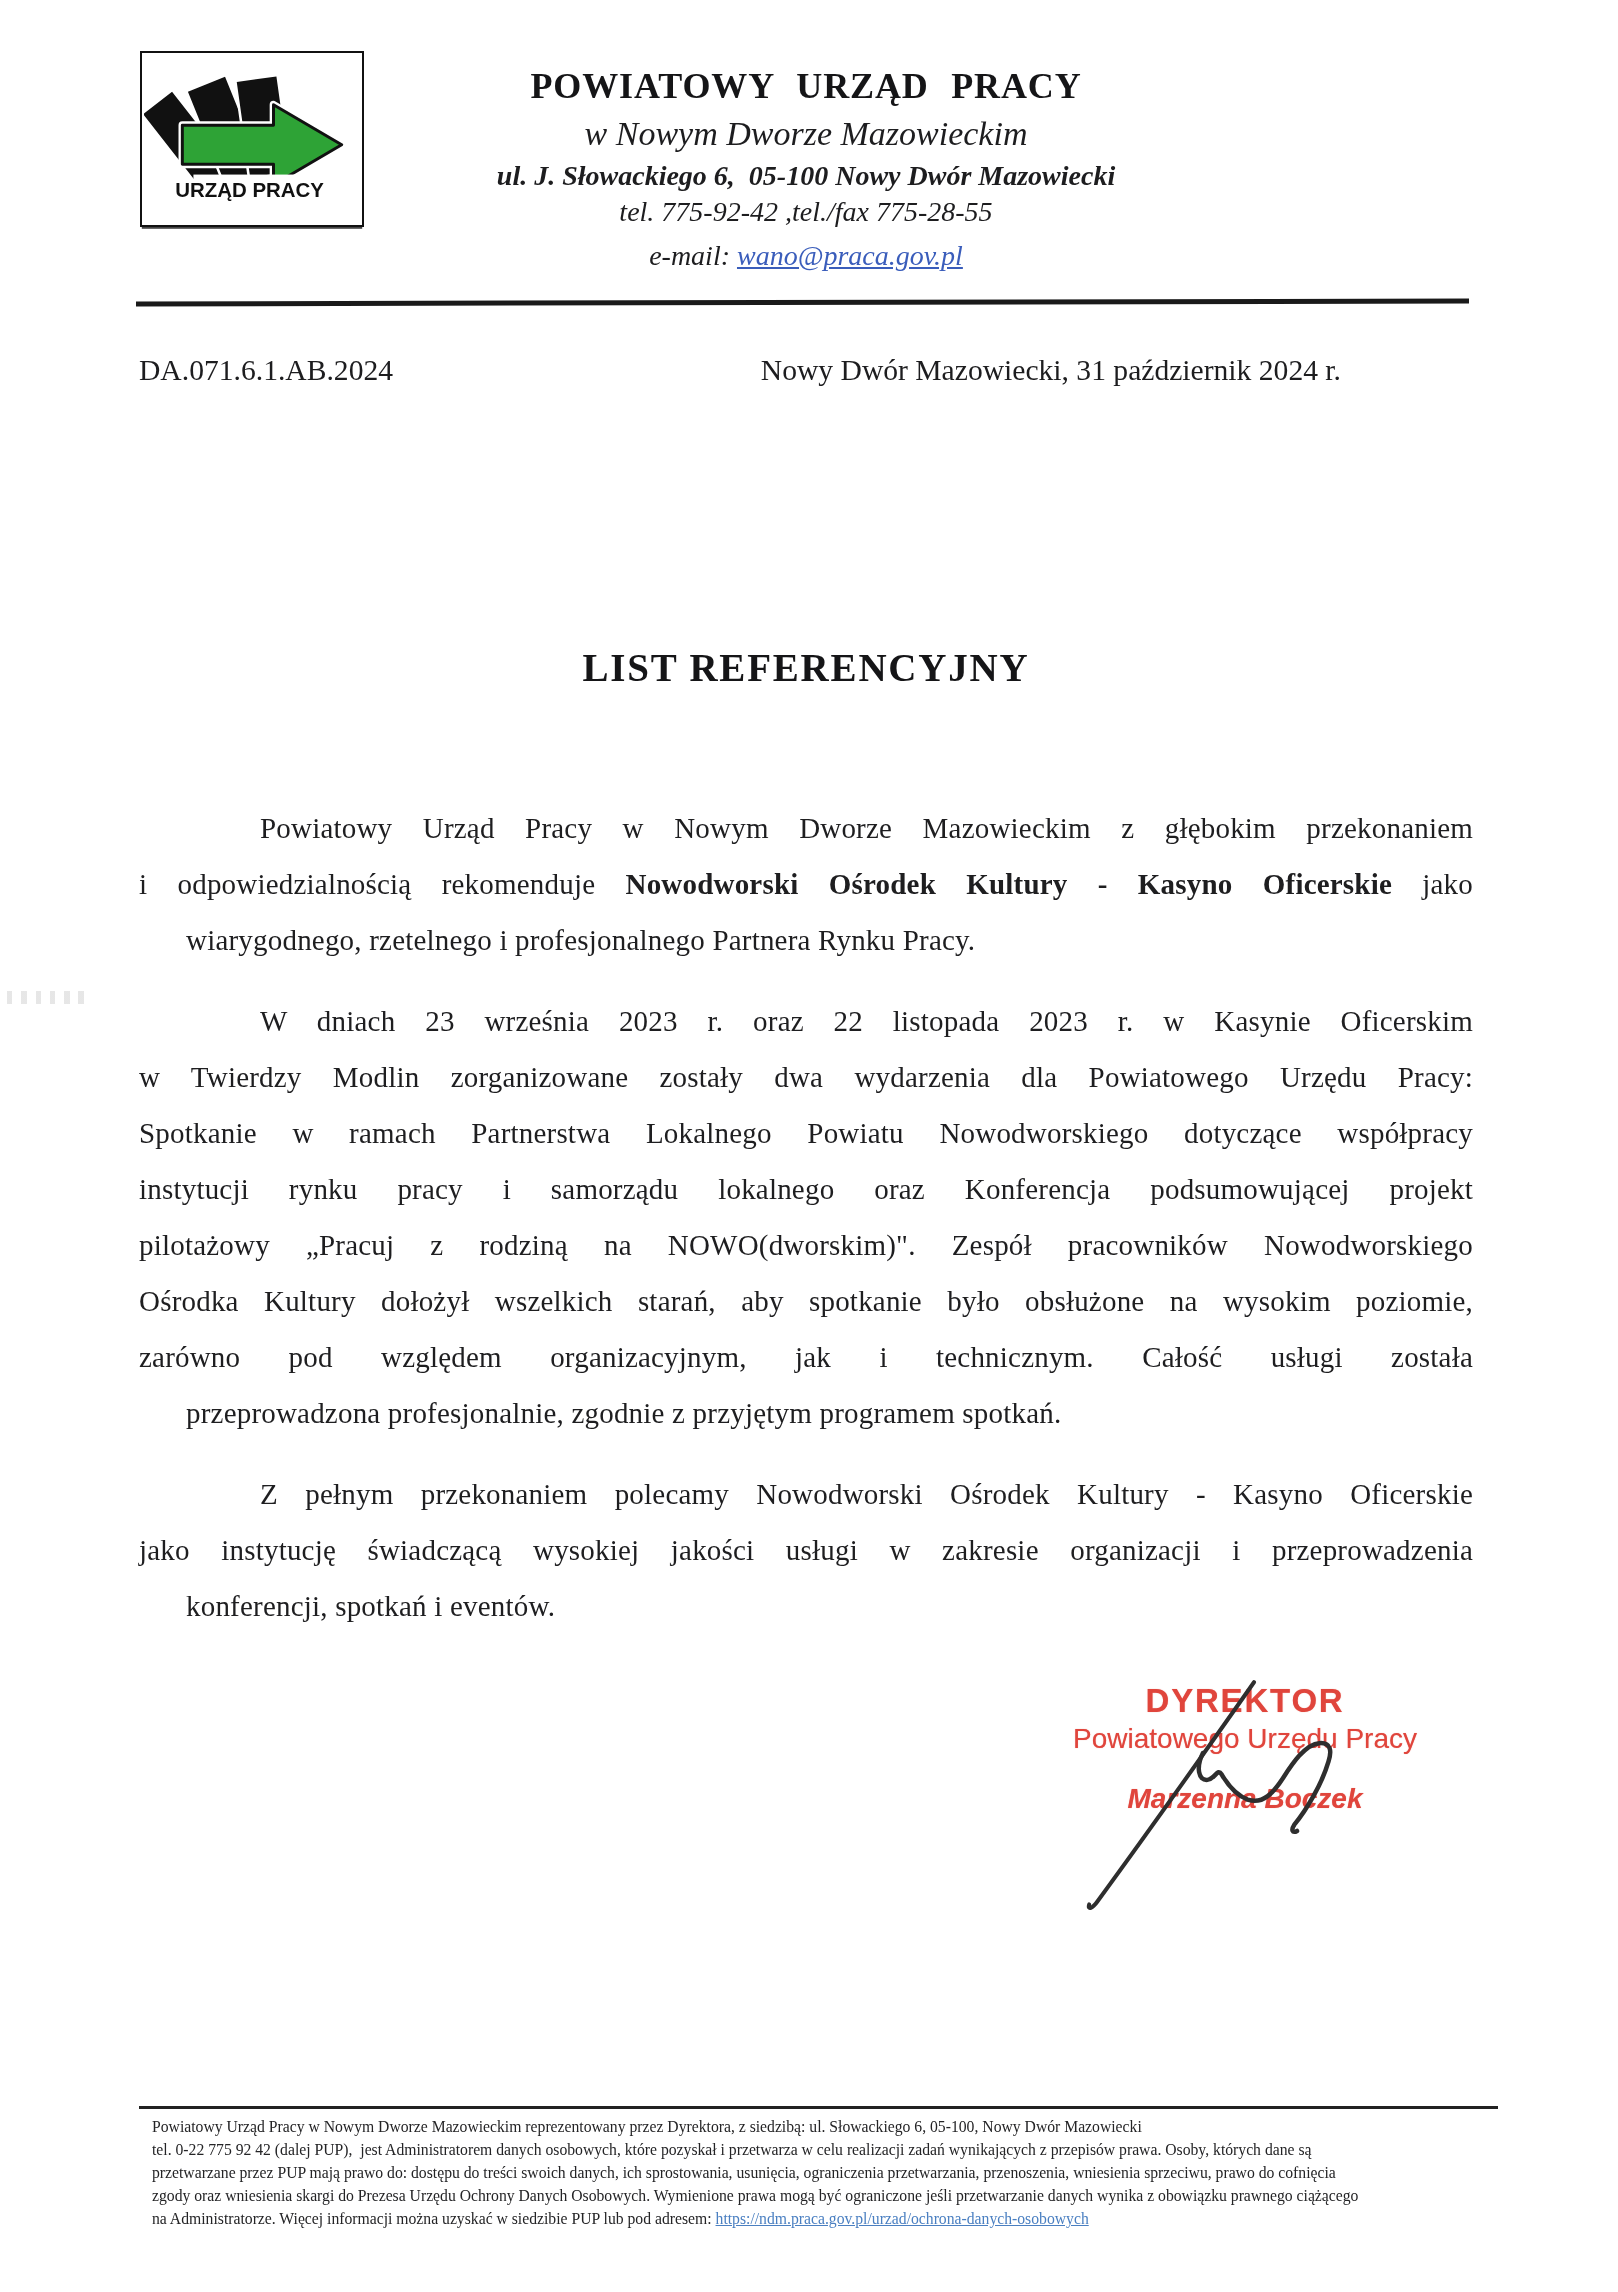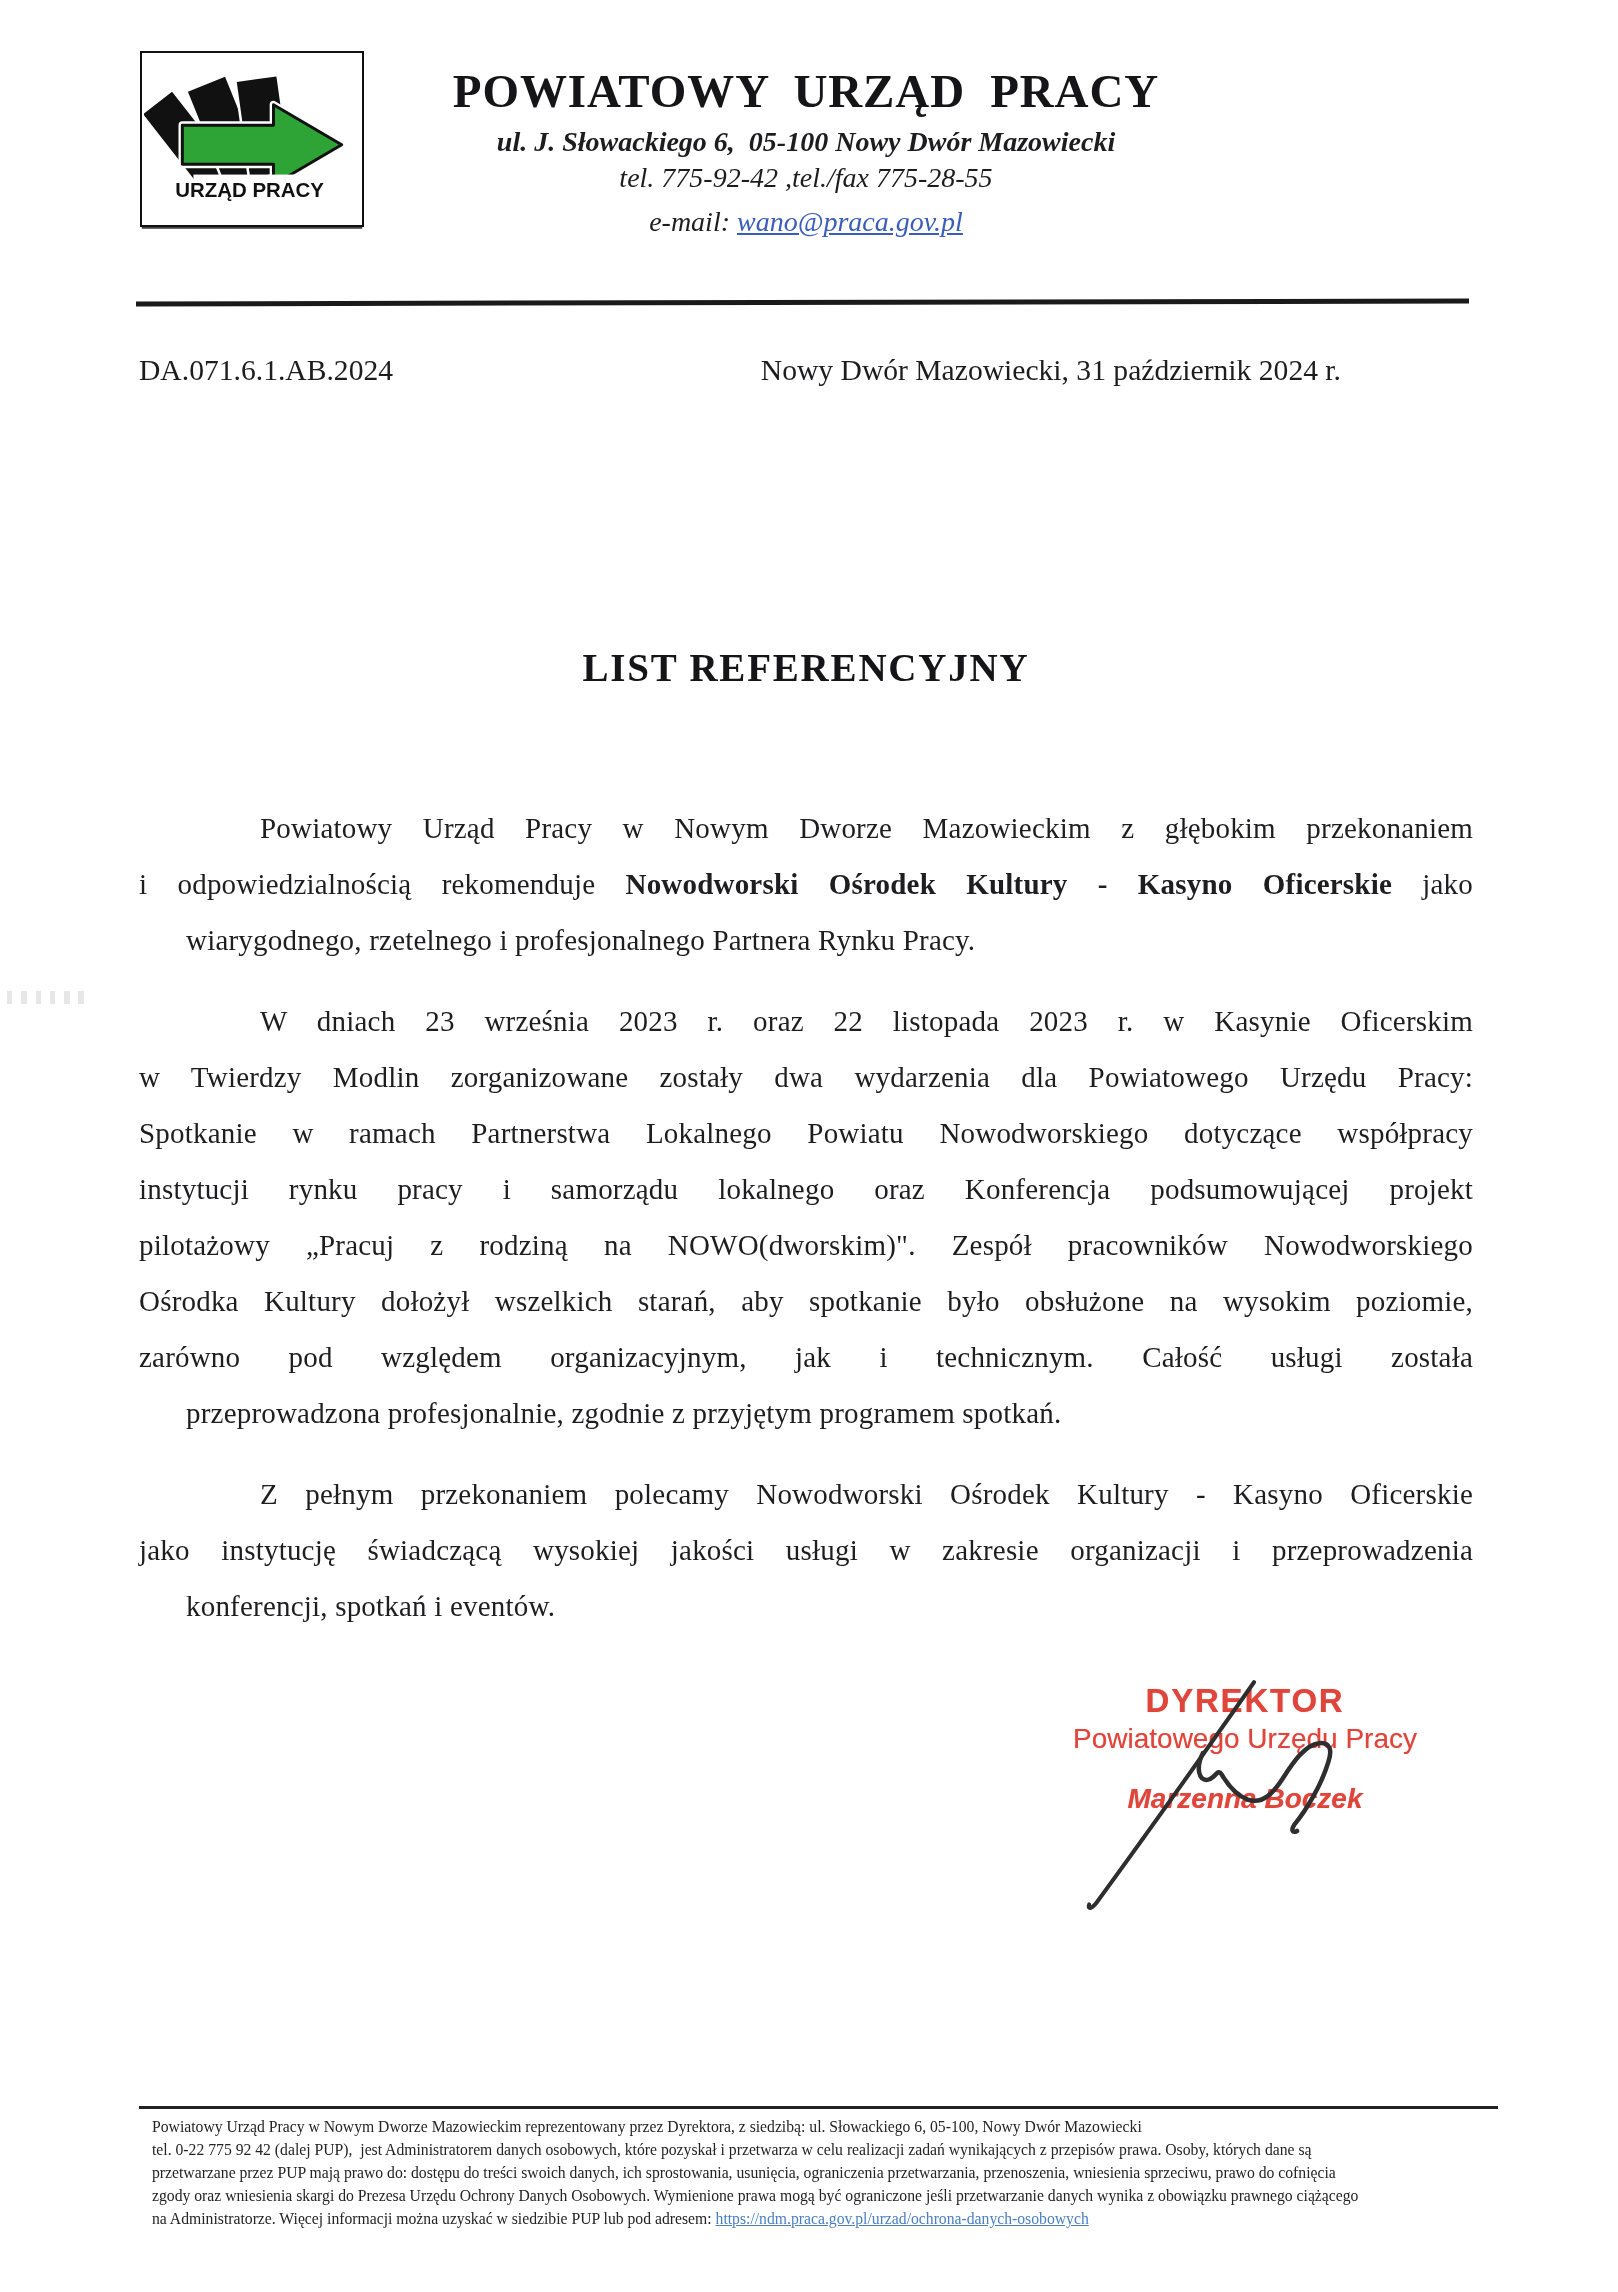--- a/index.html
+++ b/index.html
@@ -17,21 +17,21 @@
     position:absolute;left:140px;top:51px;width:220px;height:172px;
     border:2.7px solid #111;background:#fff;
     box-shadow:0 3.6px 0 -1.8px #444;
   }
   .logo-box svg{position:absolute;left:1.8px;top:1.8px;}
   .head-text{
     position:absolute;left:139px;top:63px;width:1334px;
     text-align:center;line-height:1;
   }
   .org-name{
-    font-size:47px;font-weight:bold;letter-spacing:0.9px;word-spacing:12.5px;
+    font-size:36px;font-weight:bold;letter-spacing:0.9px;word-spacing:12.5px;
     color:#151517;margin:5.4px 0 12.5px 0;
   }
   .org-loc{font-size:34px;font-style:italic;margin:0 0 10.7px 0;}
   .org-addr{font-size:28px;font-style:italic;font-weight:bold;margin:0 0 8px 0;white-space:pre-wrap;}
   .org-phone{font-size:28px;font-style:italic;margin:0 0 7.2px 0;}
   .org-mail{font-size:28px;font-style:italic;margin:16px;}
   .org-mail a{color:#3a5dbb;text-decoration:underline;}
   .hrule{
     position:absolute;left:136px;top:300px;width:1333px;height:4.5px;
     background:#1a1a1a;transform:rotate(-0.12deg);
@@ -98,20 +98,21 @@
         <polygon points="45,82 152,82 152,58 232,105 152,152 152,128 45,128" fill="none" stroke="#fff" stroke-width="9" stroke-linejoin="round"></polygon>
         <polygon points="45,82 152,82 152,58 232,105 152,152 152,128 45,128" fill="#2ea336" stroke="#111" stroke-width="3.5" stroke-linejoin="round"></polygon>
         <rect x="58" y="140" width="132" height="34" fill="#fff"></rect>
         <text x="124" y="166" text-anchor="middle" font-family="Liberation Sans, sans-serif" font-size="24" font-weight="bold" fill="#111">URZĄD PRACY</text>
       </g>
     </svg>
   </div>
 
   <div class="head-text">
     <div class="org-name">POWIATOWY URZĄD PRACY</div>
+    <div class="org-loc">w Nowym Dworze Mazowieckim</div>
     <div class="org-addr">ul. J. Słowackiego 6,  05-100 Nowy Dwór Mazowiecki</div>
     <div class="org-phone">tel. 775-92-42 ,tel./fax 775-28-55</div>
     <div class="org-mail">
       <span>e-mail: </span><a href="#">wano@praca.gov.pl</a>
     </div>
   </div>
 
   <div class="hrule"></div>
 
   <div class="meta-row">

